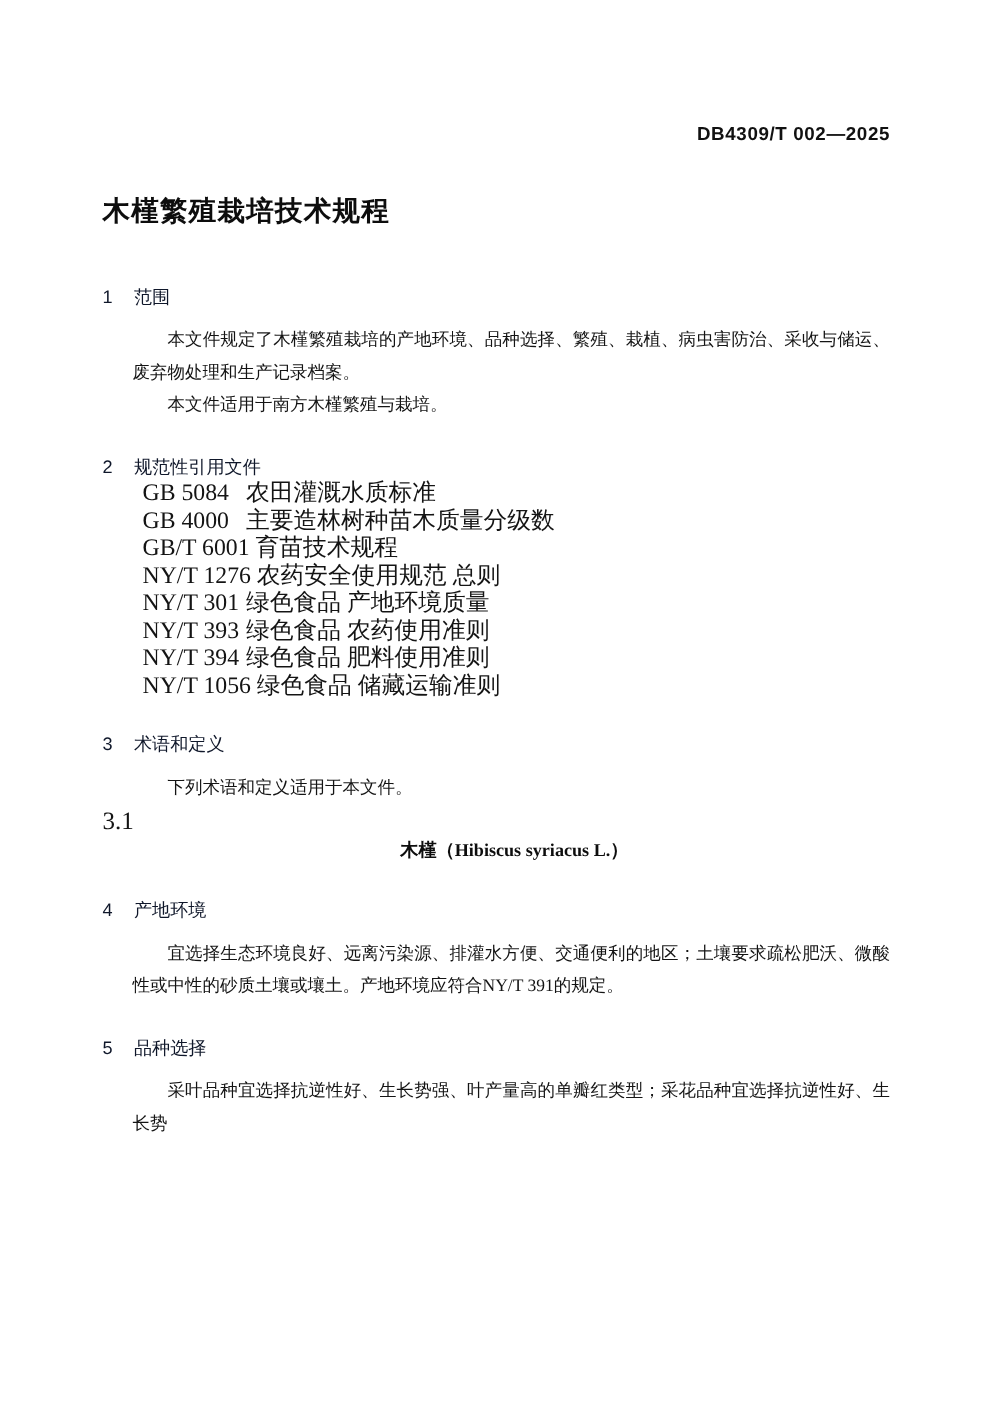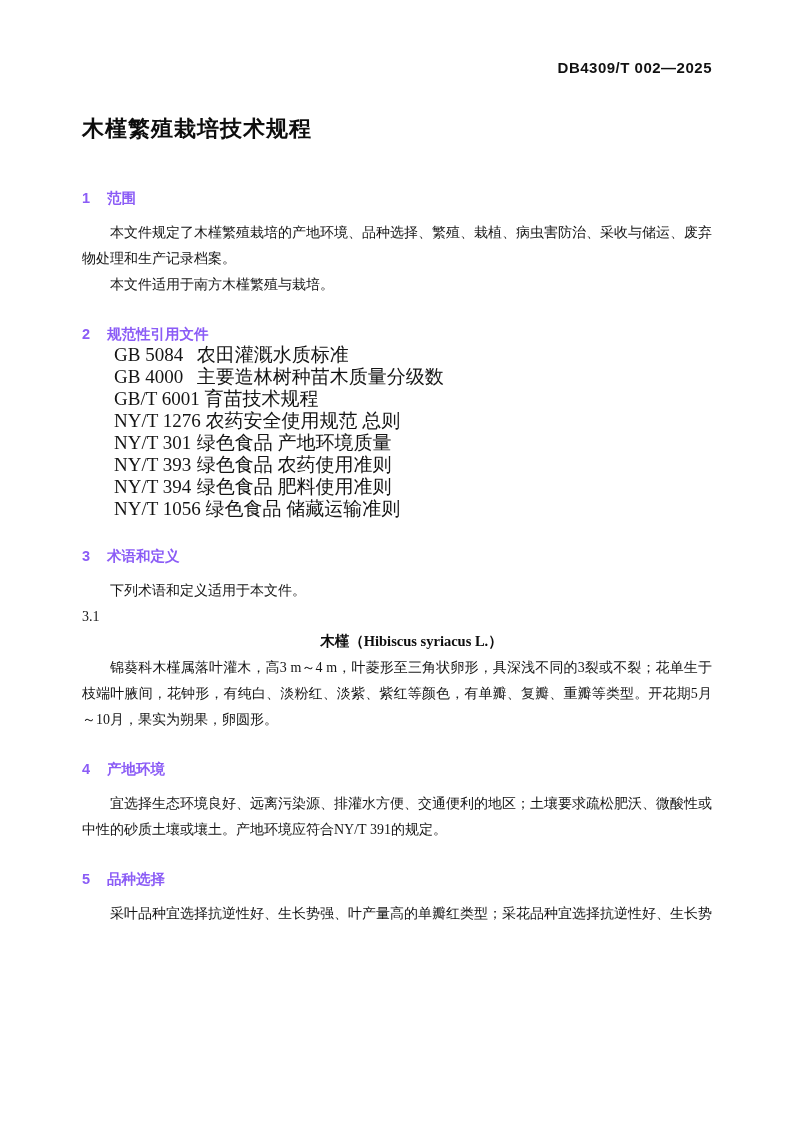--- a/index.html
+++ b/index.html
@@ -3,21 +3,21 @@
 <meta charset="utf-8">
 <style>
   * { margin: 0; padding: 0; box-sizing: border-box; }
   html, body { background: #ffffff; }
   .page {
     position: relative;
     width: 794px;
     height: 1016px;
     margin: 0 auto;
     background: #ffffff;
-    padding: 60px 82px 0 82px;
+    padding: 100px 82px 0 82px;
     overflow: hidden;
     color: #141414;
     font-family: "Liberation Serif", "DejaVu Serif", serif;
   }
   .doc-code {
     text-align: right;
     font-family: "Liberation Sans", "DejaVu Sans", sans-serif;
     font-weight: 600;
     font-size: 15px;
     line-height: 16px;
@@ -29,46 +29,47 @@
     font-family: "Liberation Sans", "DejaVu Sans", sans-serif;
     font-weight: 700;
     font-size: 22px;
     line-height: 30px;
     letter-spacing: 1px;
     color: #0d0d0d;
   }
   .sec-heading {
     margin-top: 26px;
     font-family: "Liberation Sans", "DejaVu Sans", sans-serif;
-    font-weight: 700;
+    font-weight: 400;
     font-size: 14.5px;
     line-height: 20px;
-    color: #8b5cf6;
+    color: #0f172a;
   }
   .sec-heading.first { margin-top: 44px; }
   .sec-heading .num { display: inline-block; margin-right: 13px; }
   .para {
     margin-top: 12px;
     font-size: 14px;
     line-height: 26px;
     text-align: justify;
     text-indent: 2em;
     color: #141414;
+    margin-left: 24px;
   }
   .para.follow { margin-top: 0; }
   .ref-list { margin-top: 0; padding-left: 2em; }
   .ref-row {
     font-size: 19px;
     line-height: 22px;
     white-space: nowrap;
   }
   .ref-code { display: inline-block; min-width: 78px; }
   .term-number {
     margin-top: 2px;
-    font-size: 14px;
+    font-size: 20px;
     line-height: 22px;
   }
   .term-name {
     margin-top: 1px;
     padding-left: 2em;
     font-weight: 700;
     font-size: 14.5px;
     line-height: 24px;
     color: #0d0d0d;
     text-align: center;
@@ -138,21 +139,20 @@
     </div>
   </div>
 
   <h2 class="sec-heading">
     <span class="num">3</span>
     <span>术语和定义</span>
   </h2>
   <p class="para">下列术语和定义适用于本文件。</p>
   <div class="term-number">3.1</div>
   <div class="term-name">木槿（Hibiscus syriacus L.）</div>
-  <p class="para def-para">锦葵科木槿属落叶灌木，高3 m～4 m，叶菱形至三角状卵形，具深浅不同的3裂或不裂；花单生于枝端叶腋间，花钟形，有纯白、淡粉红、淡紫、紫红等颜色，有单瓣、复瓣、重瓣等类型。开花期5月～10月，果实为朔果，卵圆形。</p>
 
   <h2 class="sec-heading">
     <span class="num">4</span>
     <span>产地环境</span>
   </h2>
   <p class="para">宜选择生态环境良好、远离污染源、排灌水方便、交通便利的地区；土壤要求疏松肥沃、微酸性或中性的砂质土壤或壤土。产地环境应符合NY/T 391的规定。</p>
 
   <h2 class="sec-heading">
     <span class="num">5</span>
     <span>品种选择</span>

